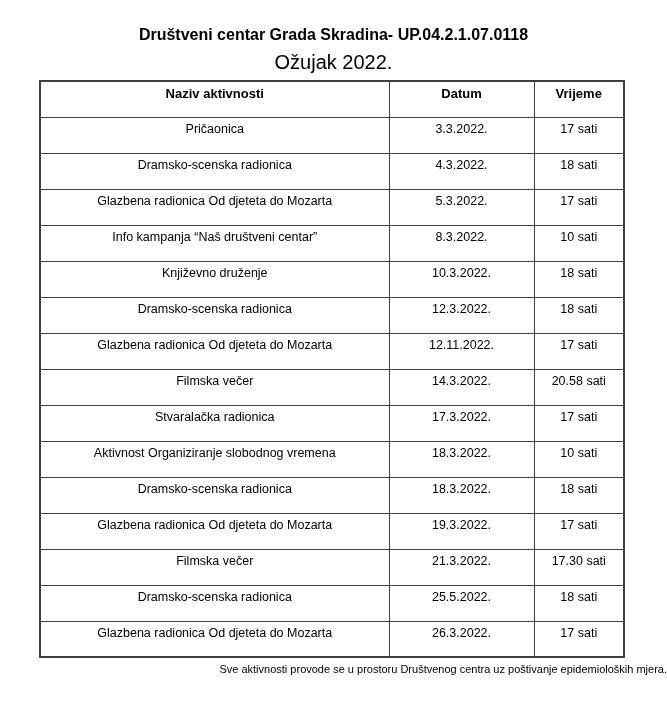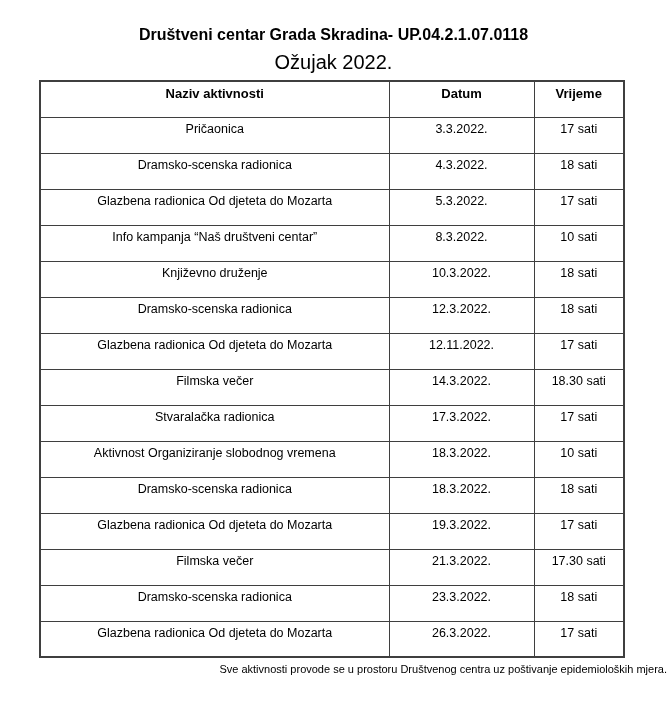--- a/index.html
+++ b/index.html
@@ -122,21 +122,21 @@
           <td>18 sati</td>
         </tr>
         <tr>
           <td>Glazbena radionica Od djeteta do Mozarta</td>
           <td>12.11.2022.</td>
           <td>17 sati</td>
         </tr>
         <tr>
           <td>Filmska večer</td>
           <td>14.3.2022.</td>
-          <td>18.30 sati</td>
+          <td>20.58 sati</td>
         </tr>
         <tr>
           <td>Stvaralačka radionica</td>
           <td>17.3.2022.</td>
           <td>17 sati</td>
         </tr>
         <tr>
           <td>Aktivnost Organiziranje slobodnog vremena</td>
           <td>18.3.2022.</td>
           <td>10 sati</td>
@@ -151,21 +151,21 @@
           <td>19.3.2022.</td>
           <td>17 sati</td>
         </tr>
         <tr>
           <td>Filmska večer</td>
           <td>21.3.2022.</td>
           <td>17.30 sati</td>
         </tr>
         <tr>
           <td>Dramsko-scenska radionica</td>
-          <td>23.3.2022.</td>
+          <td>25.5.2022.</td>
           <td>18 sati</td>
         </tr>
         <tr>
           <td>Glazbena radionica Od djeteta do Mozarta</td>
           <td>26.3.2022.</td>
           <td>17 sati</td>
         </tr>
       </tbody>
   </table>
 

